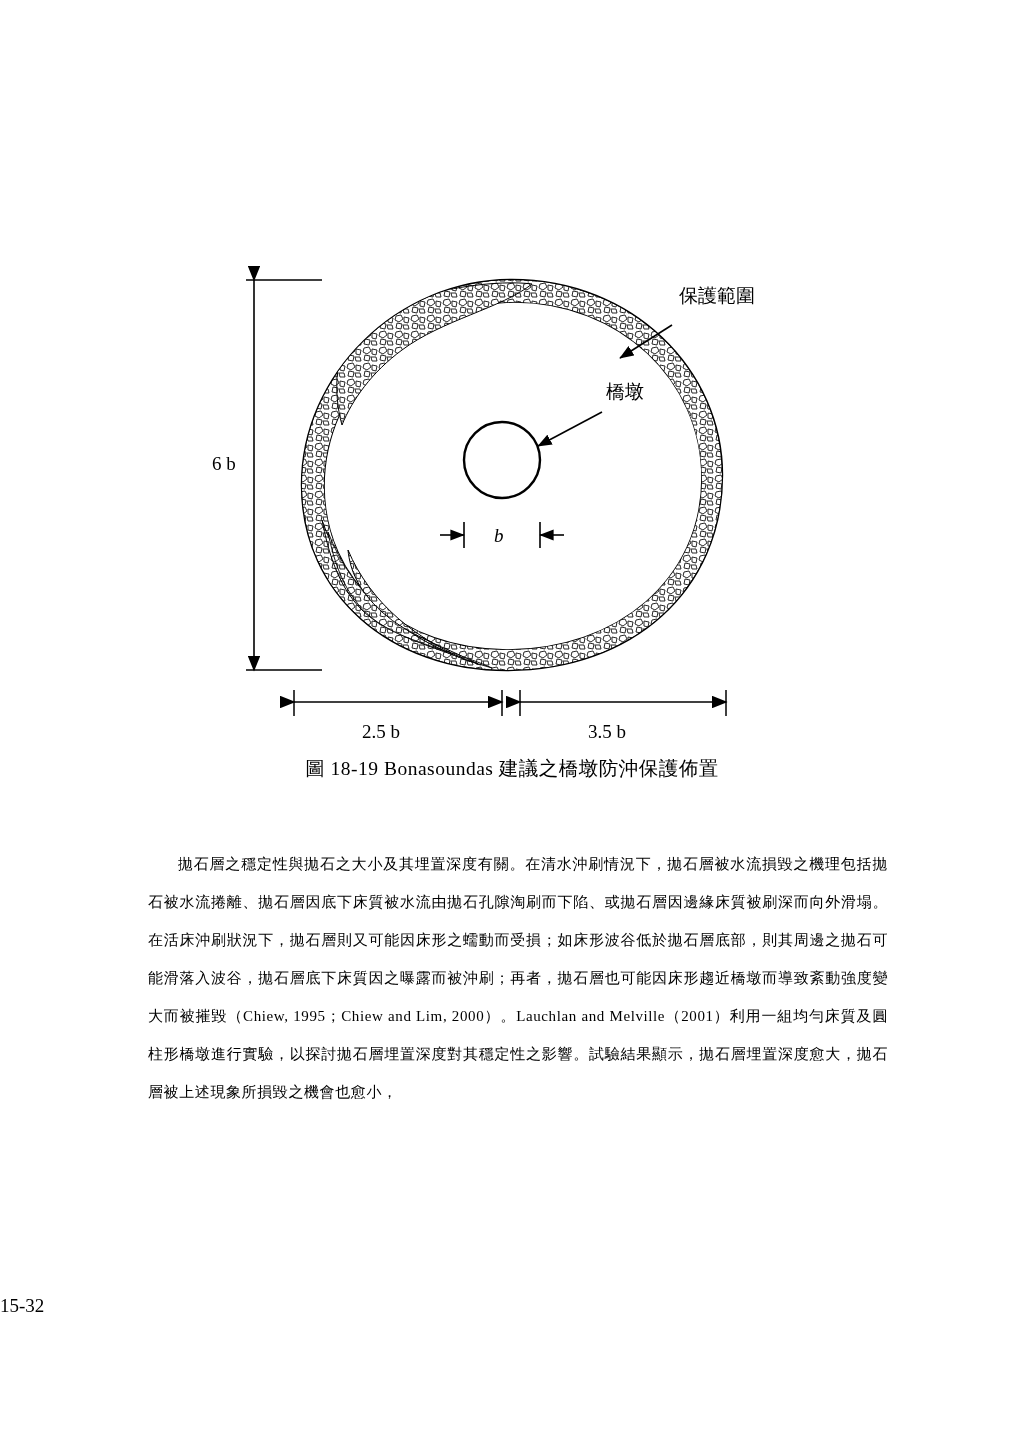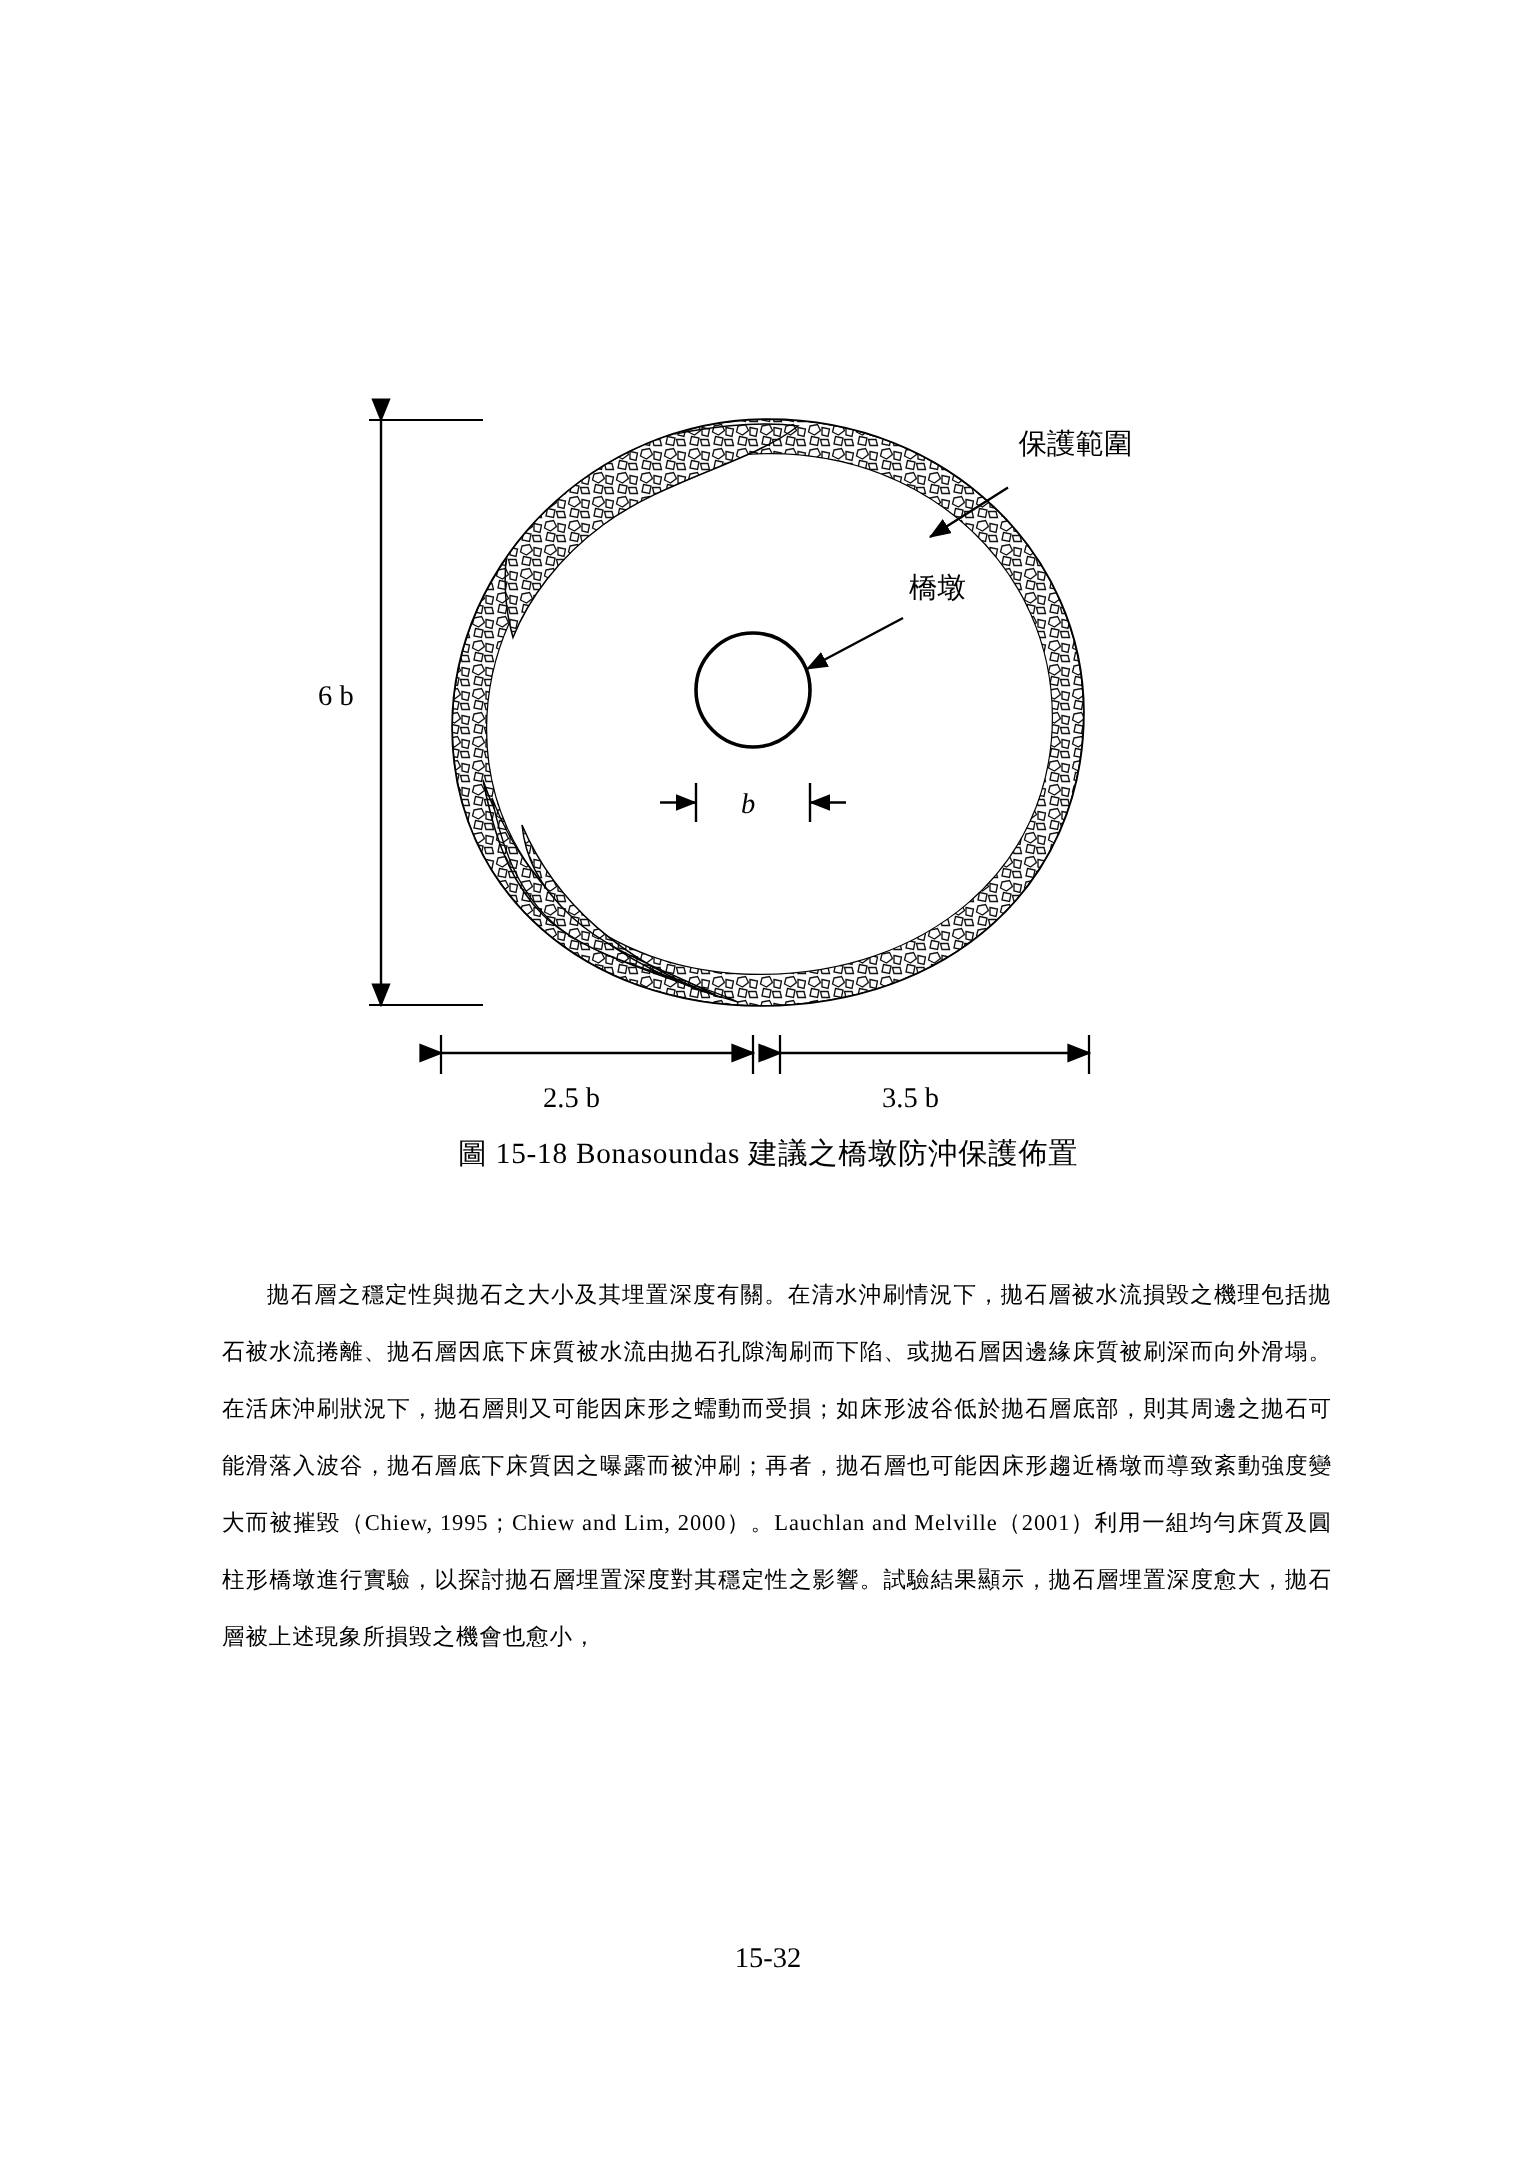--- a/index.html
+++ b/index.html
@@ -59,21 +59,21 @@
     text-indent: 2em;
     letter-spacing: 0.6px;
   }
 
   
   .page-number {
     position: absolute;
     left: 0;
     top: 1295px;
     width: 1024px;
-    text-align: center;
+    text-align: left;
     font-size: 19px;
     font-family: "Liberation Serif", "DejaVu Serif", serif;
   }
 
   
   text.lbl {
     font-family: "Liberation Serif", "DejaVu Serif", serif;
     font-size: 19px;
     fill: #000;
   }
@@ -172,21 +172,21 @@
       <line x1="300" y1="440" x2="300" y2="466" stroke="#000" stroke-width="1.5"></line>
       <text class="lbl" x="160" y="488">2.5 b</text>
 
       <line x1="318" y1="452" x2="524" y2="452" stroke="#000" stroke-width="1.6" marker-start="url(#arrHead)" marker-end="url(#arrHead)"></line>
       <line x1="318" y1="440" x2="318" y2="466" stroke="#000" stroke-width="1.5"></line>
       <line x1="524" y1="440" x2="524" y2="466" stroke="#000" stroke-width="1.5"></line>
       <text class="lbl" x="386" y="488">3.5 b</text>
     </svg>
   </div>
 
-  <div class="fig-caption">圖 15-18 Bonasoundas 建議之橋墩防沖保護佈置</div>
+  <div class="fig-caption">圖 18-19 Bonasoundas 建議之橋墩防沖保護佈置</div>
 
   <div class="body-text">
     <p>拋石層之穩定性與拋石之大小及其埋置深度有關。在清水沖刷情況下，拋石層被水流損毀之機理包括拋石被水流捲離、拋石層因底下床質被水流由拋石孔隙淘刷而下陷、或拋石層因邊緣床質被刷深而向外滑塌。在活床沖刷狀況下，拋石層則又可能因床形之蠕動而受損；如床形波谷低於拋石層底部，則其周邊之拋石可能滑落入波谷，拋石層底下床質因之曝露而被沖刷；再者，拋石層也可能因床形趨近橋墩而導致紊動強度變大而被摧毀（Chiew, 1995；Chiew and Lim, 2000）。Lauchlan and Melville（2001）利用一組均勻床質及圓柱形橋墩進行實驗，以探討拋石層埋置深度對其穩定性之影響。試驗結果顯示，拋石層埋置深度愈大，拋石層被上述現象所損毀之機會也愈小，</p>
   </div>
 
   <div class="page-number">15-32</div>
 
 </div>
 
 </body></html>

